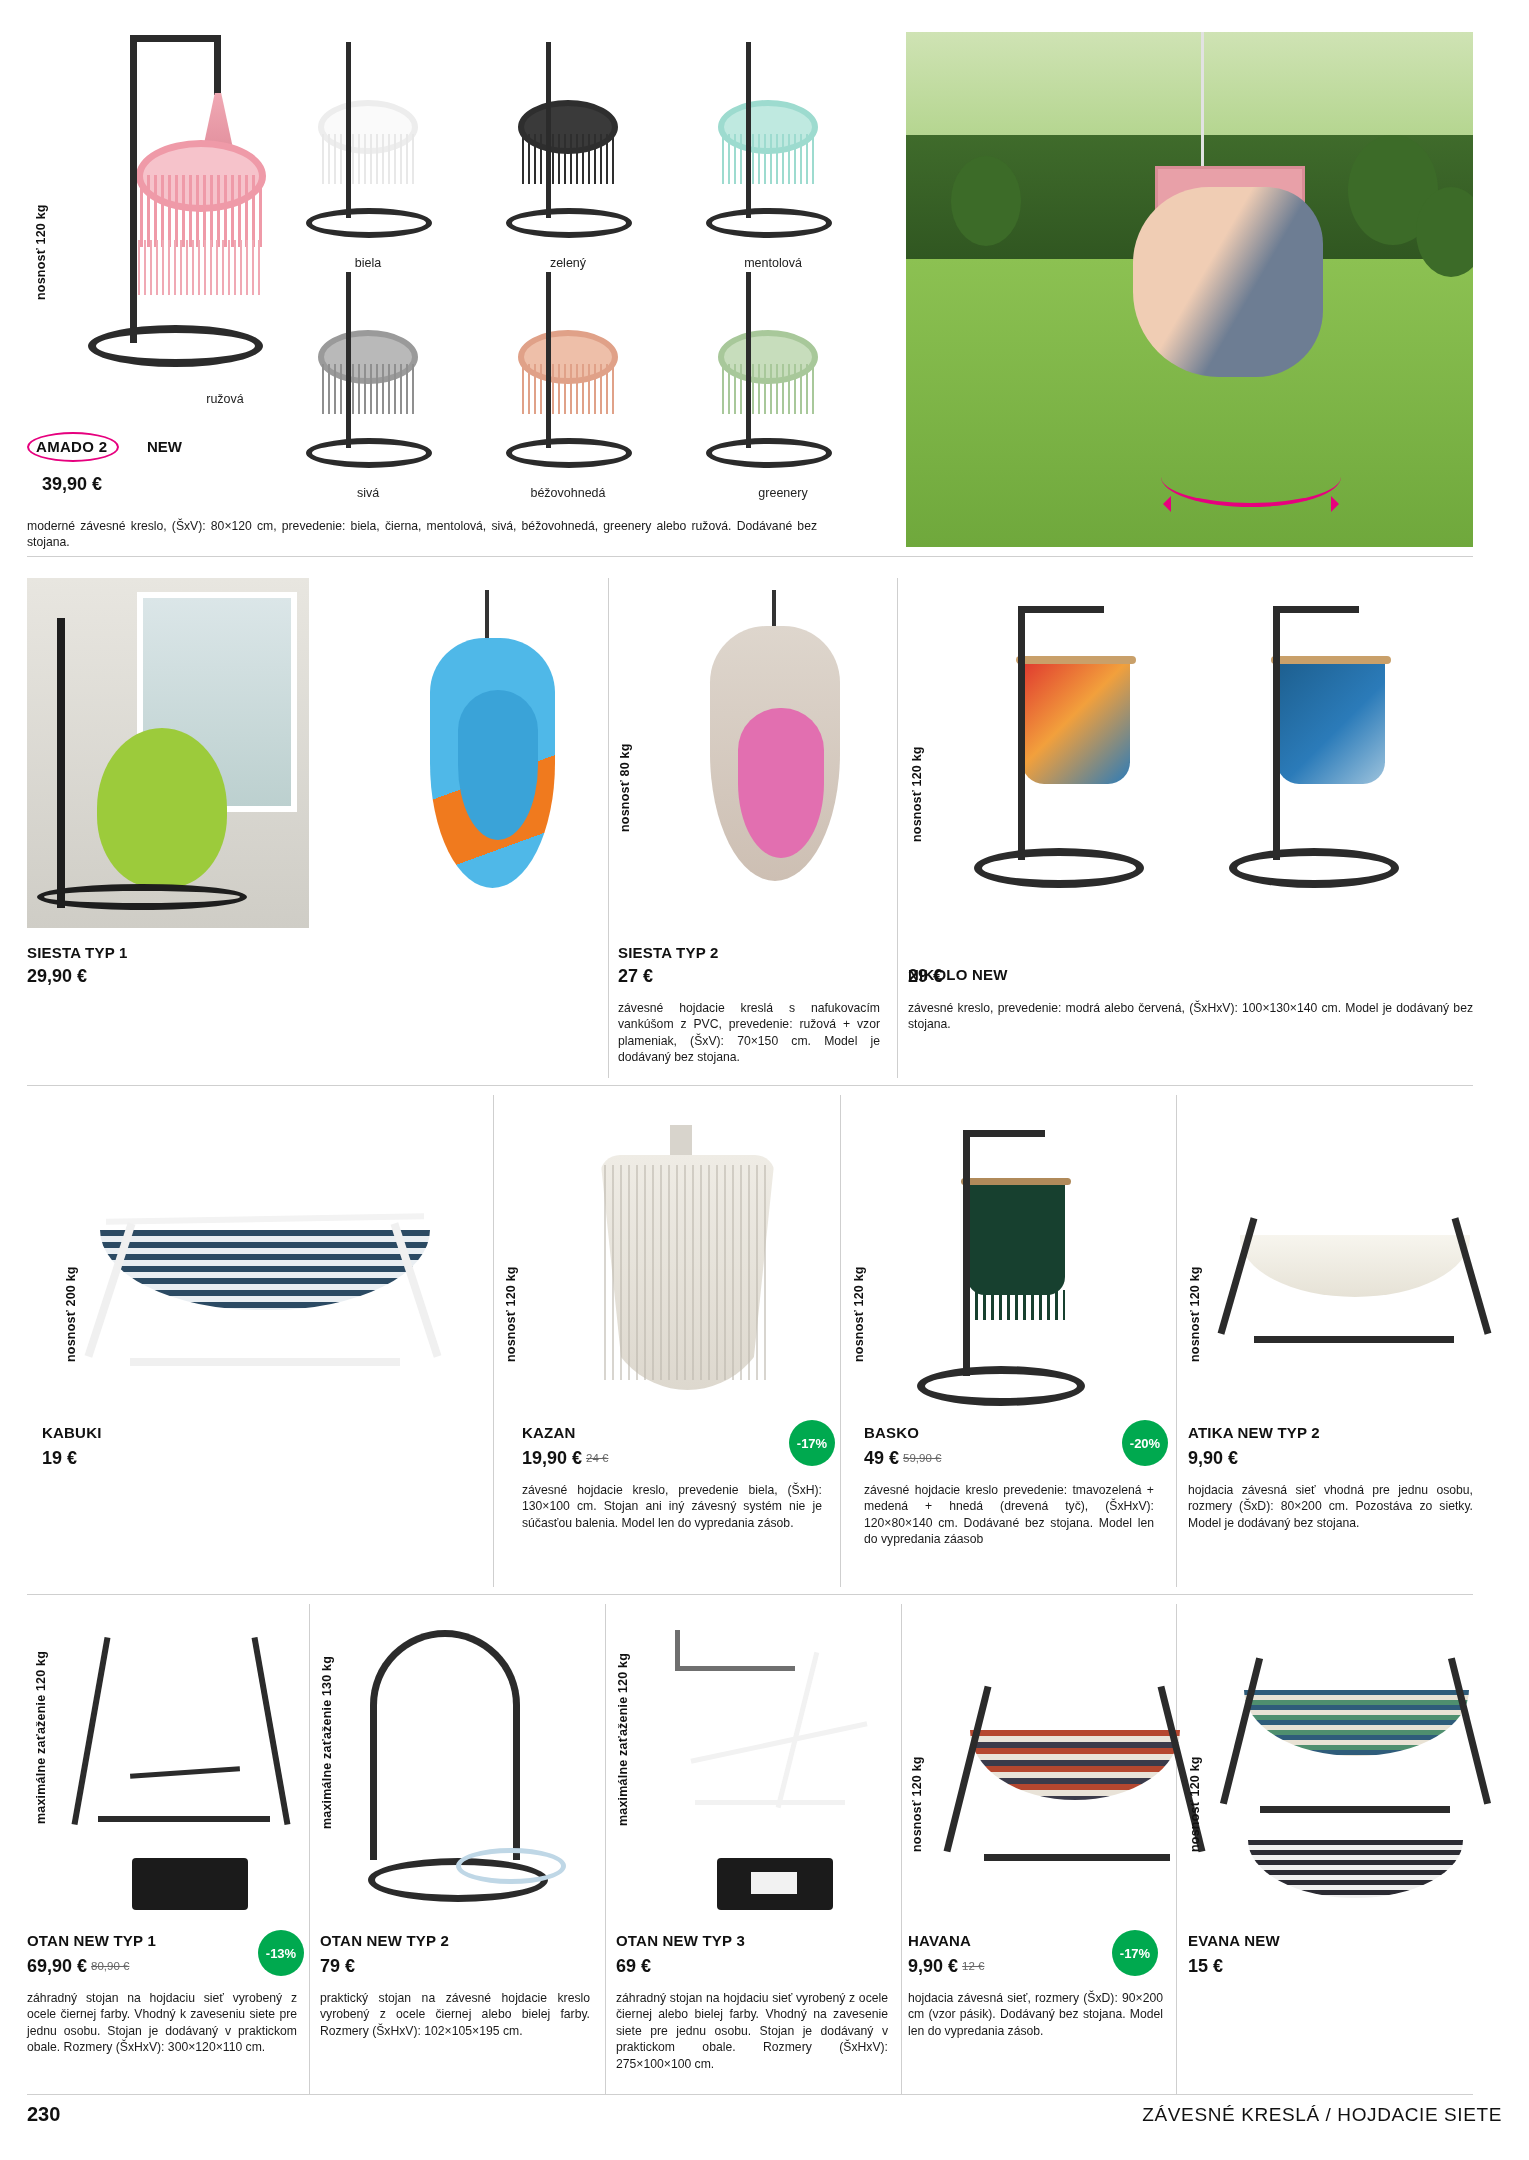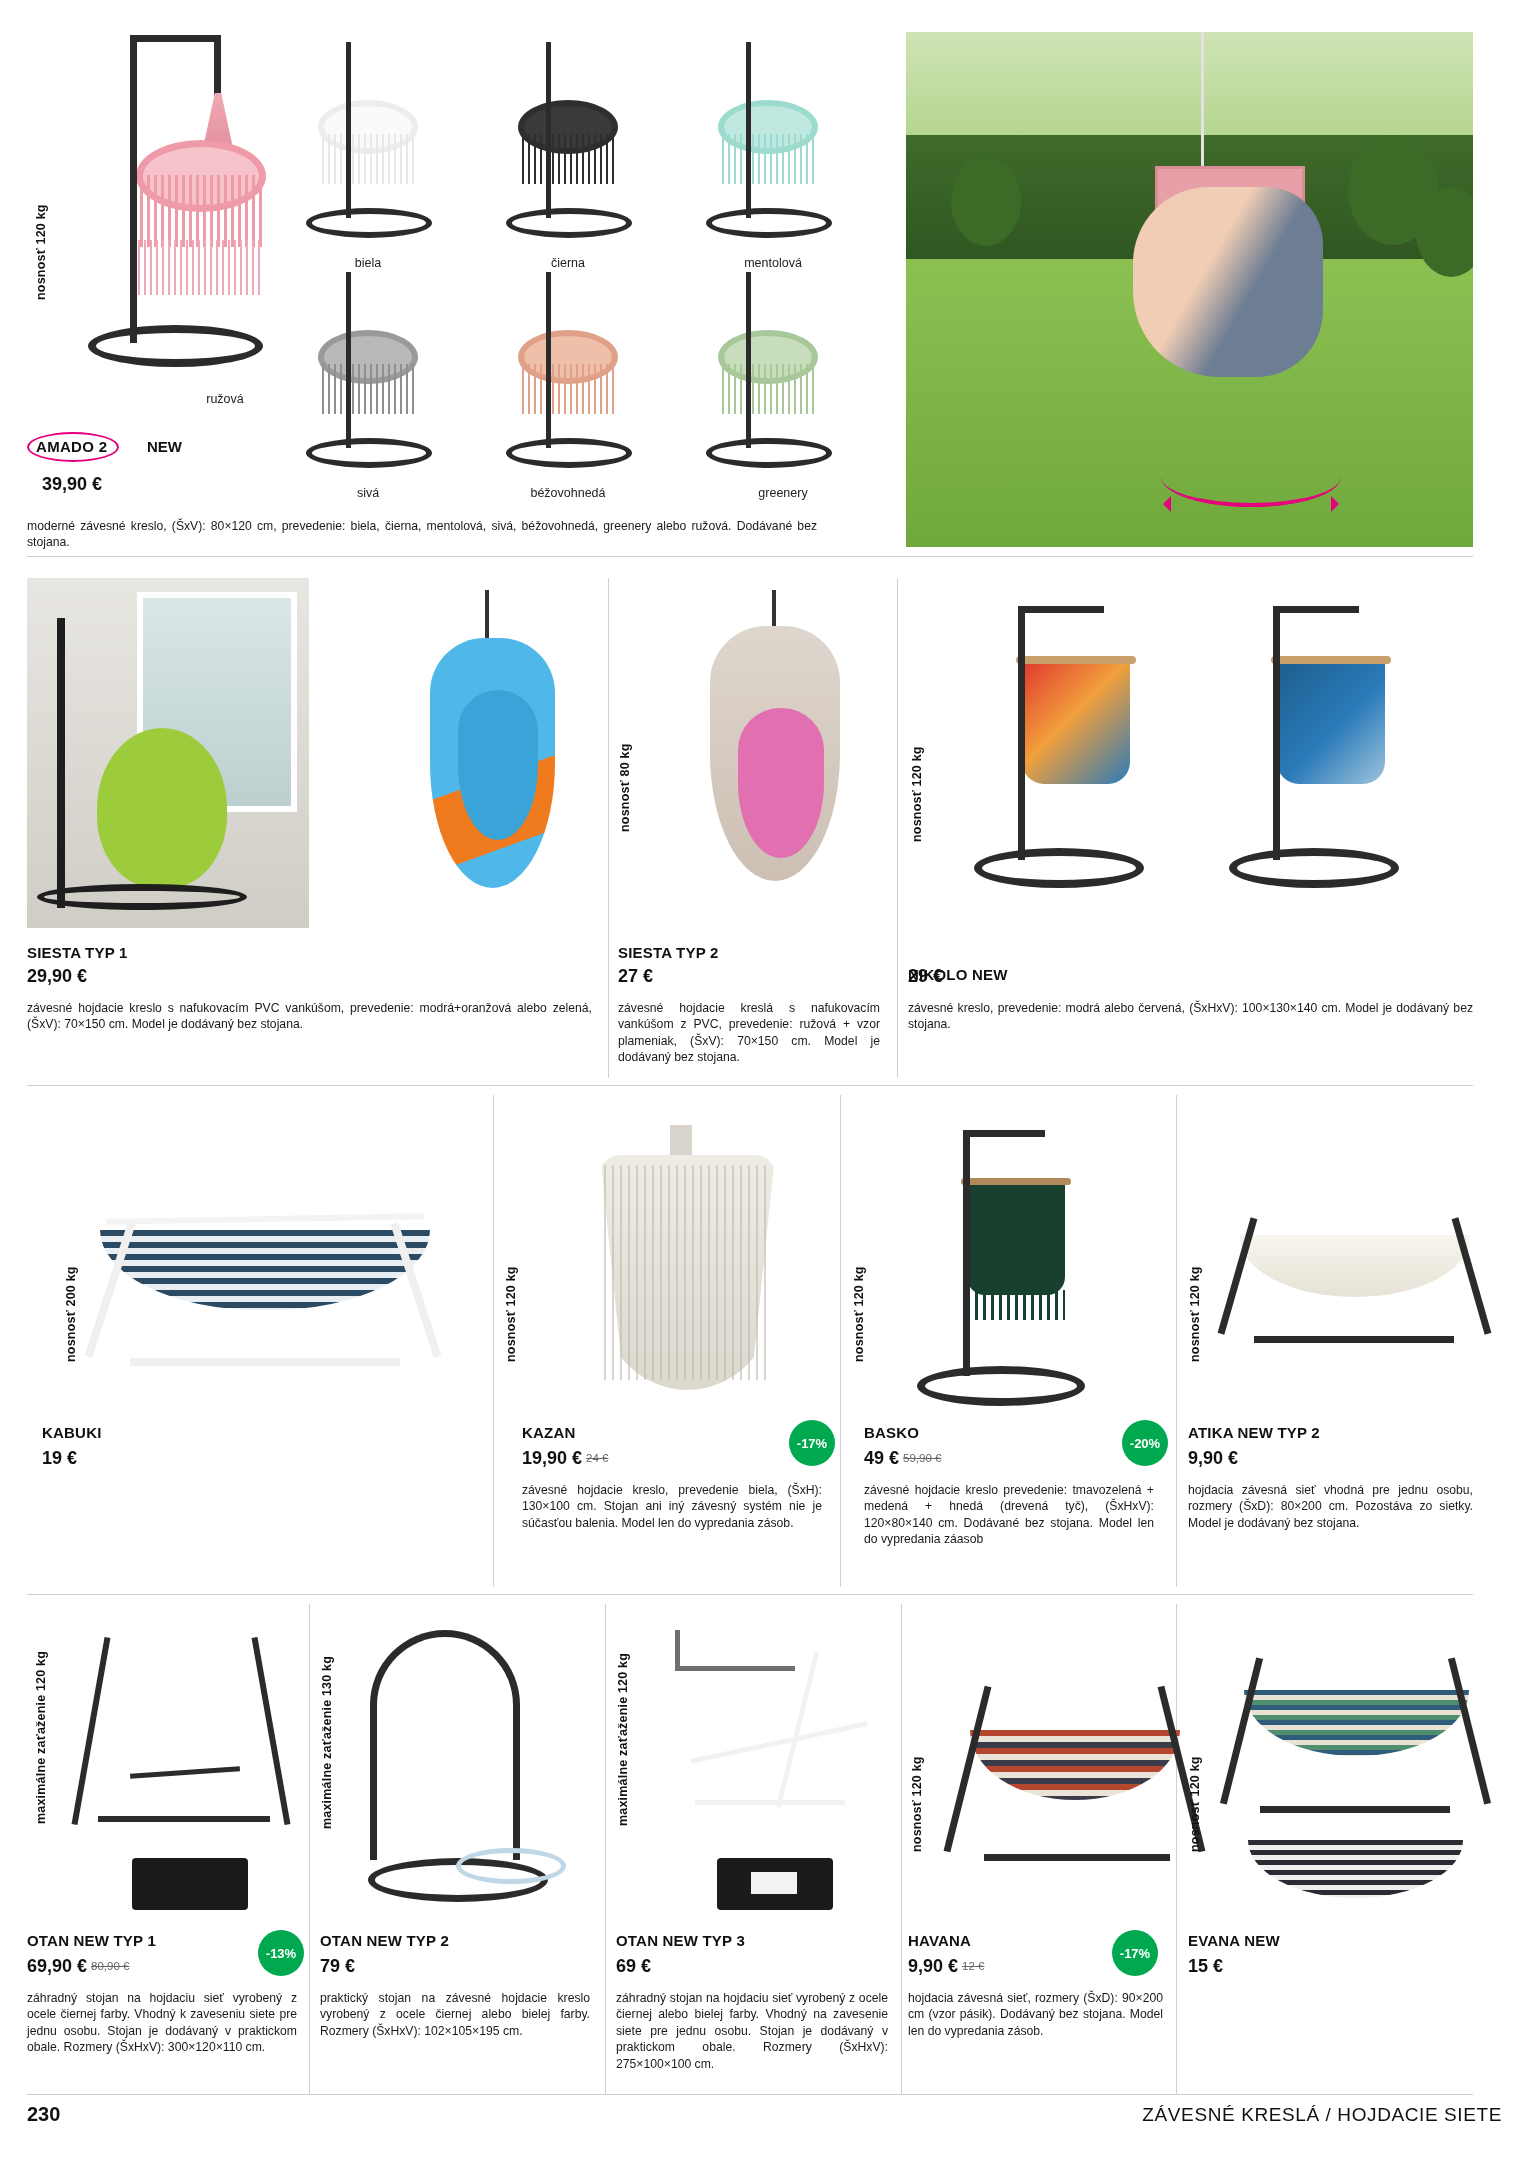--- a/index.html
+++ b/index.html
@@ -216,21 +216,21 @@
   </div>
   <div class="cap" style="left:318px; top:256px; width:100px;">biela</div>
 
   <div class="ill" style="left:500px; top:42px; width:135px; height:215px;">
     <div class="pole" style="left:46px; top:0; width:5px; height:62px; background:#2b2b2b;"></div>
     <div style="position:absolute; left:18px; top:58px; width:100px; height:54px; border:6px solid #2e2e2e; border-radius:50%; background:#3a3a3a;"></div>
     <div style="position:absolute; left:22px; top:92px; width:94px; height:50px; background:repeating-linear-gradient(90deg,#2e2e2e 0 2px,transparent 2px 6px);"></div>
     <div class="pole" style="left:46px; top:58px; width:5px; height:118px; background:#2b2b2b;"></div>
     <div style="position:absolute; left:6px; top:166px; width:126px; height:30px; border:6px solid #2b2b2b; border-radius:50%;"></div>
   </div>
-  <div class="cap" style="left:518px; top:256px; width:100px;">čierna</div>
+  <div class="cap" style="left:518px; top:256px; width:100px;">zelený</div>
 
   <div class="ill" style="left:700px; top:42px; width:135px; height:215px;">
     <div class="pole" style="left:46px; top:0; width:5px; height:62px; background:#2b2b2b;"></div>
     <div style="position:absolute; left:18px; top:58px; width:100px; height:54px; border:6px solid #9ddbcf; border-radius:50%; background:#bfe9e0;"></div>
     <div style="position:absolute; left:22px; top:92px; width:94px; height:50px; background:repeating-linear-gradient(90deg,#9ddbcf 0 2px,transparent 2px 6px);"></div>
     <div class="pole" style="left:46px; top:58px; width:5px; height:118px; background:#2b2b2b;"></div>
     <div style="position:absolute; left:6px; top:166px; width:126px; height:30px; border:6px solid #2b2b2b; border-radius:50%;"></div>
   </div>
   <div class="cap" style="left:718px; top:256px; width:110px;">mentolová</div>
 
@@ -292,21 +292,20 @@
     <div class="seat"></div>
     <div class="base"></div>
   </div>
   <div class="ill" style="left:390px; top:590px; width:200px; height:330px;">
     <div style="position:absolute; left:95px; top:0; width:4px; height:48px; background:#333;"></div>
     <div style="position:absolute; left:40px; top:48px; width:125px; height:250px; background:linear-gradient(160deg,#4fb8e8 0 55%,#f07a1e 55% 80%,#4fb8e8 80%); border-radius:60px 60px 55% 55%;"></div>
     <div style="position:absolute; left:68px; top:100px; width:80px; height:150px; background:#3aa3d8; border-radius:40px 40px 50% 50%;"></div>
   </div>
   <div class="pname" style="left:27px; top:944px;">SIESTA TYP 1</div>
   <div class="pprice" style="left:27px; top:966px;">29,90 €</div>
-  <div class="pdesc" style="left:27px; top:1000px; width:565px;">závesné hojdacie kreslo s nafukovacím PVC vankúšom, prevedenie: modrá+oranžová alebo zelená, (ŠxV): 70×150 cm. Model je dodávaný bez stojana.</div>
 
   <div class="vlabel" style="left:618px; top:712px; height:120px;">nosnosť 80 kg</div>
   <div class="ill" style="left:680px; top:590px; width:190px; height:330px;">
     <div style="position:absolute; left:92px; top:0; width:4px; height:38px; background:#333;"></div>
     <div style="position:absolute; left:30px; top:36px; width:130px; height:255px; background:linear-gradient(#ded6cd,#cdbfb3); border-radius:62px 62px 55% 55%;"></div>
     <div style="position:absolute; left:58px; top:118px; width:86px; height:150px; background:#e26fb0; border-radius:42px 42px 50% 50%;"></div>
   </div>
   <div class="pname" style="left:618px; top:944px;">SIESTA TYP 2</div>
   <div class="pprice" style="left:618px; top:966px;">27 €</div>
   <div class="pdesc" style="left:618px; top:1000px; width:262px;">závesné hojdacie kreslá s nafukovacím vankúšom z PVC, prevedenie: ružová + vzor plameniak, (ŠxV): 70×150 cm. Model je dodávaný bez stojana.</div>

